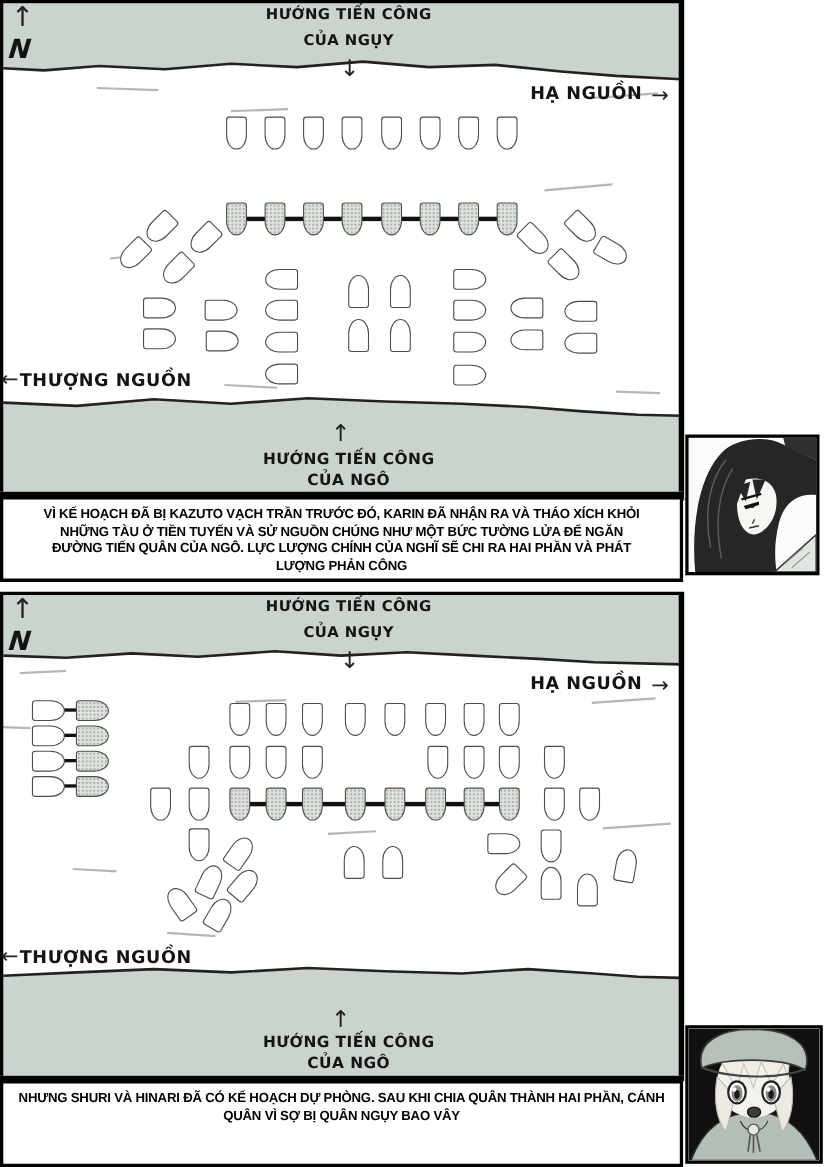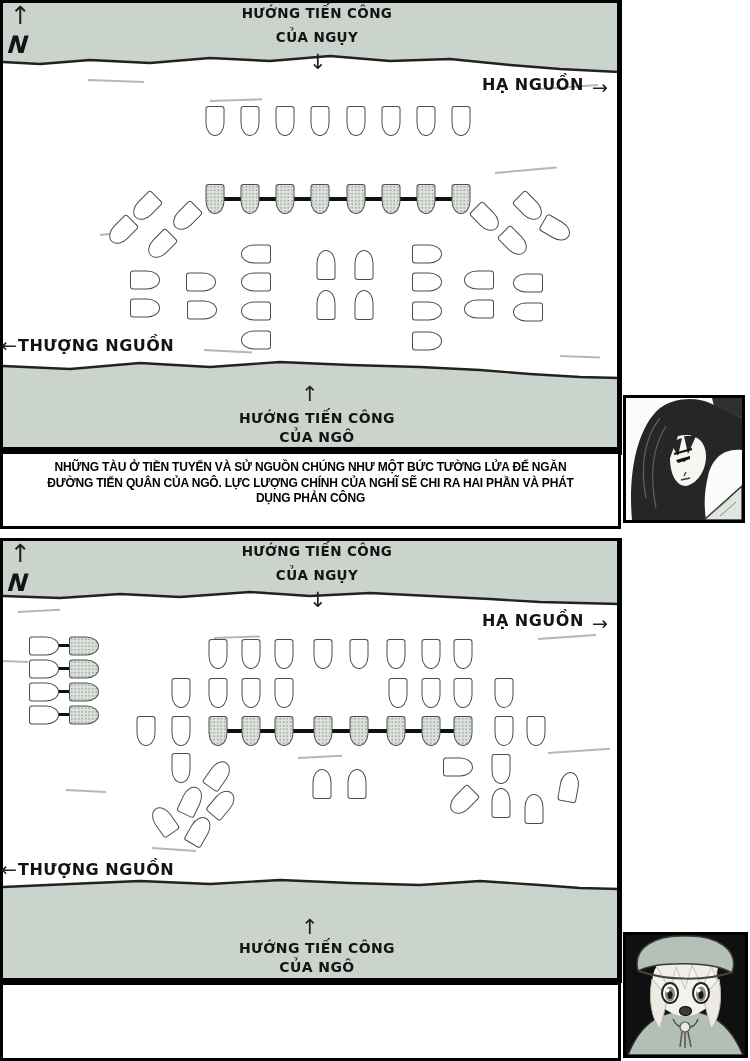--- a/index.html
+++ b/index.html
@@ -226,25 +226,28 @@
   <div class="arr" id="p2-arr-atk">↓</div>
   <div class="lbl stream" id="p2-ha">HẠ NGUỒN</div>
   <div class="arr" id="p2-arr-ha">→</div>
   <div class="lbl stream" id="p2-thuong">THƯỢNG NGUỒN</div>
   <div class="arr" id="p2-arr-thuong">←</div>
   <div class="arr" id="p2-arr-bot">↑</div>
   <div class="lbl ctr atk" id="p2-atk-bot1">HƯỚNG TIẾN CÔNG</div>
   <div class="lbl ctr atk" id="p2-atk-bot2">CỦA NGÔ</div>
 
   <div id="caption1" class="caption">
+    <div class="capline">VÌ KẾ HOẠCH ĐÃ BỊ KAZUTO VẠCH TRẦN TRƯỚC ĐÓ, KARIN ĐÃ NHẬN RA VÀ THÁO XÍCH KHỎI</div>
     <div class="capline">NHỮNG TÀU Ở TIỀN TUYẾN VÀ SỬ NGUỒN  CHÚNG NHƯ MỘT BỨC TƯỜNG LỬA ĐỂ NGĂN</div>
     <div class="capline">ĐƯỜNG  TIẾN QUÂN CỦA NGÔ. LỰC LƯỢNG CHÍNH CỦA NGHĨ SẼ CHI RA HAI PHẦN VÀ PHÁT</div>
-    <div class="capline">DỤNG PHẢN CÔNG</div>
+    <div class="capline">LƯỢNG PHẢN CÔNG</div>
   </div>
   <div id="caption2" class="caption">
+    <div class="capline">NHƯNG SHURI VÀ HINARI ĐÃ CÓ KẾ HOẠCH DỰ PHÒNG. SAU KHI CHIA QUÂN THÀNH HAI PHẦN, CÁNH</div>
+    <div class="capline">QUÂN VÌ SỢ BỊ QUÂN NGỤY BAO VÂY</div>
   </div>
 
   <div id="portrait1" class="portrait">
     <svg width="116" height="122" viewBox="0 0 116 122">
       <rect width="116" height="122" fill="#fbfbf9"></rect>
       <path d="M6,122 C2,78 10,30 34,10 C48,0 70,-2 86,6 L116,20 L116,52 C96,50 86,62 82,78 C78,95 78,108 80,122 Z" fill="#262626"></path>
       <path d="M86,0 L116,0 L116,20 L88,8 Z" fill="#303030"></path>
       <path d="M20,100 C14,70 18,40 34,20" stroke="#5d5d5d" stroke-width="1.3" fill="none"></path>
       <path d="M30,110 C24,80 26,50 40,28" stroke="#5d5d5d" stroke-width="1.3" fill="none"></path>
       <path d="M52,38 C68,34 80,42 80,58 C80,74 70,86 60,88 C50,88 44,76 44,60 Z" fill="#f6f6f2"></path>

